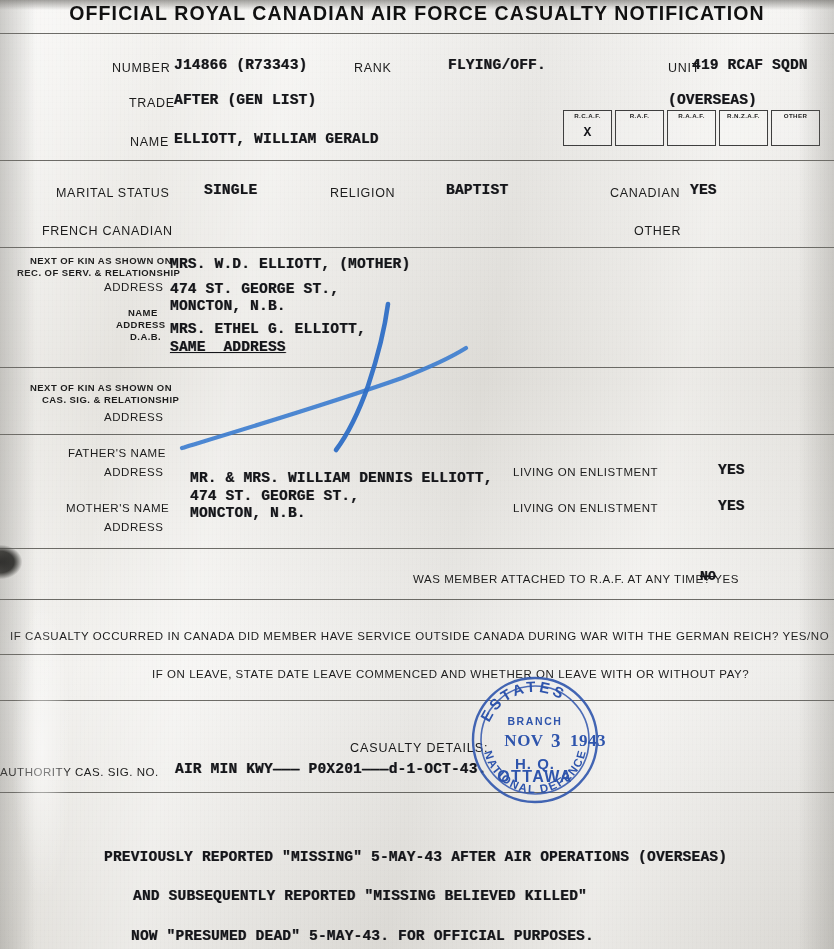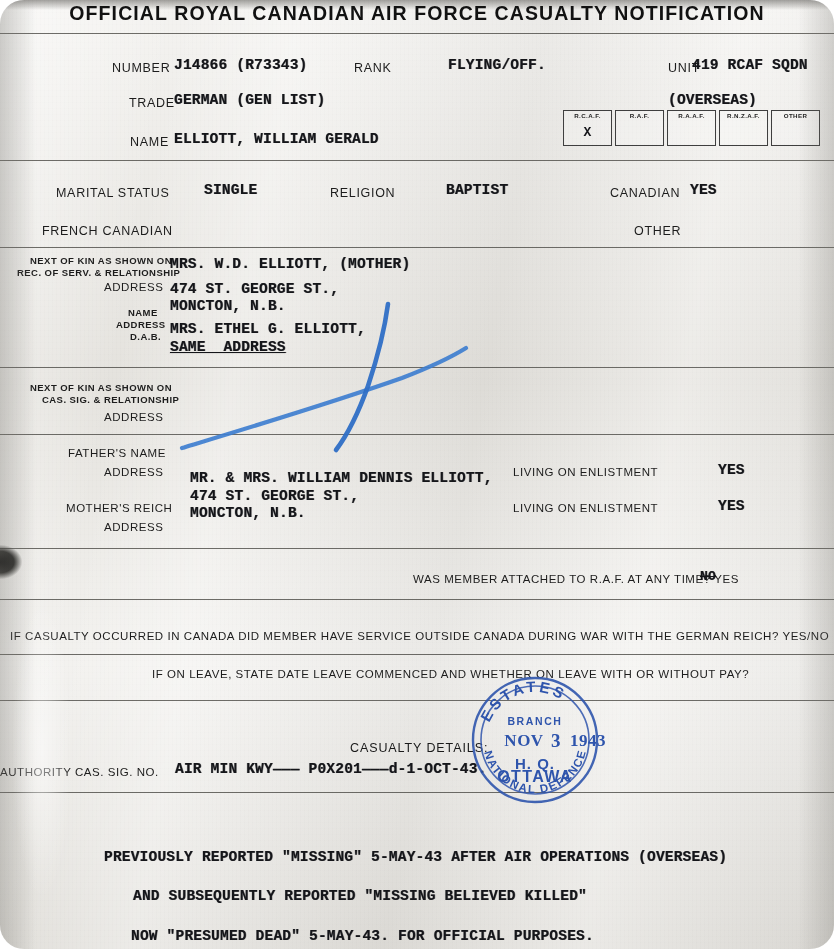--- a/index.html
+++ b/index.html
@@ -13,21 +13,20 @@
   .page {
     position: relative;
     width: 834px;
     height: 949px;
     overflow: hidden;
     background: #e9e7e2;
     background-image:
       linear-gradient(100deg, rgba(255,255,255,0.55) 0%, rgba(255,255,255,0.0) 18%, rgba(255,255,255,0.35) 30%, rgba(0,0,0,0.03) 55%, rgba(255,255,255,0.3) 75%, rgba(0,0,0,0.04) 100%),
       linear-gradient(180deg, rgba(255,255,255,0.5) 0%, rgba(0,0,0,0.02) 40%, rgba(255,255,255,0.45) 70%, rgba(0,0,0,0.03) 100%);
     color: #1a1a1a;
-    border-radius: 24px;
   }
   
   .grain {
     position: absolute;
     inset: 0;
     pointer-events: none;
     opacity: .30;
     background-image:
       repeating-linear-gradient(90deg, rgba(0,0,0,.035) 0 1px, rgba(255,255,255,0) 1px 4px),
       repeating-linear-gradient(0deg, rgba(0,0,0,.02) 0 1px, rgba(255,255,255,0) 1px 6px);
@@ -190,21 +189,21 @@
   <div class="lbl" style="left:112px; top:61px;">NUMBER</div>
   <div class="tw" style="left:174px; top:57px;">J14866 (R73343)</div>
 
   <div class="lbl" style="left:354px; top:61px;">RANK</div>
   <div class="tw" style="left:448px; top:57px;">FLYING/OFF.</div>
 
   <div class="lbl" style="left:668px; top:61px;">UNIT</div>
   <div class="tw" style="left:692px; top:57px;">419 RCAF SQDN</div>
 
   <div class="lbl" style="left:129px; top:96px;">TRADE</div>
-  <div class="tw" style="left:174px; top:92px;">GERMAN (GEN LIST)</div>
+  <div class="tw" style="left:174px; top:92px;">AFTER (GEN LIST)</div>
   <div class="tw" style="left:668px; top:92px;">(OVERSEAS)</div>
 
   <div class="lbl" style="left:130px; top:135px;">NAME</div>
   <div class="tw" style="left:174px; top:131px;">ELLIOTT, WILLIAM GERALD</div>
 
   <div class="svc-wrap" style="left:563px; top:110px;">
     <div class="svc">
       <div class="svc-cap">R.C.A.F.</div>
       <div class="svc-mark">X</div>
     </div>
@@ -263,21 +262,21 @@
   <div class="lbl sm" style="left:30px; top:382px;">NEXT OF KIN AS SHOWN ON</div>
   <div class="lbl sm" style="left:42px; top:394px;">CAS. SIG. &amp; RELATIONSHIP</div>
   <div class="lbl mid" style="left:104px; top:411px;">ADDRESS</div>
   <div class="tw" style="left:170px; top:382px;"></div>
   <div class="tw" style="left:170px; top:411px;"></div>
 
   <div class="rule" style="top:434px;"></div>
 
   <div class="lbl mid" style="left:68px; top:447px;">FATHER'S NAME</div>
   <div class="lbl mid" style="left:104px; top:466px;">ADDRESS</div>
-  <div class="lbl mid" style="left:66px; top:502px;">MOTHER'S REICH</div>
+  <div class="lbl mid" style="left:66px; top:502px;">MOTHER'S NAME</div>
   <div class="lbl mid" style="left:104px; top:521px;">ADDRESS</div>
 
   <div class="tw" style="left:190px; top:470px;">MR. &amp; MRS. WILLIAM DENNIS ELLIOTT,</div>
   <div class="tw" style="left:190px; top:488px;">474 ST. GEORGE ST.,</div>
   <div class="tw" style="left:190px; top:505px;">MONCTON, N.B.</div>
 
   <div class="lbl mid" style="left:513px; top:466px;">LIVING ON ENLISTMENT</div>
   <div class="tw" style="left:718px; top:462px;">YES</div>
   <div class="lbl mid" style="left:513px; top:502px;">LIVING ON ENLISTMENT</div>
   <div class="tw" style="left:718px; top:498px;">YES</div>

